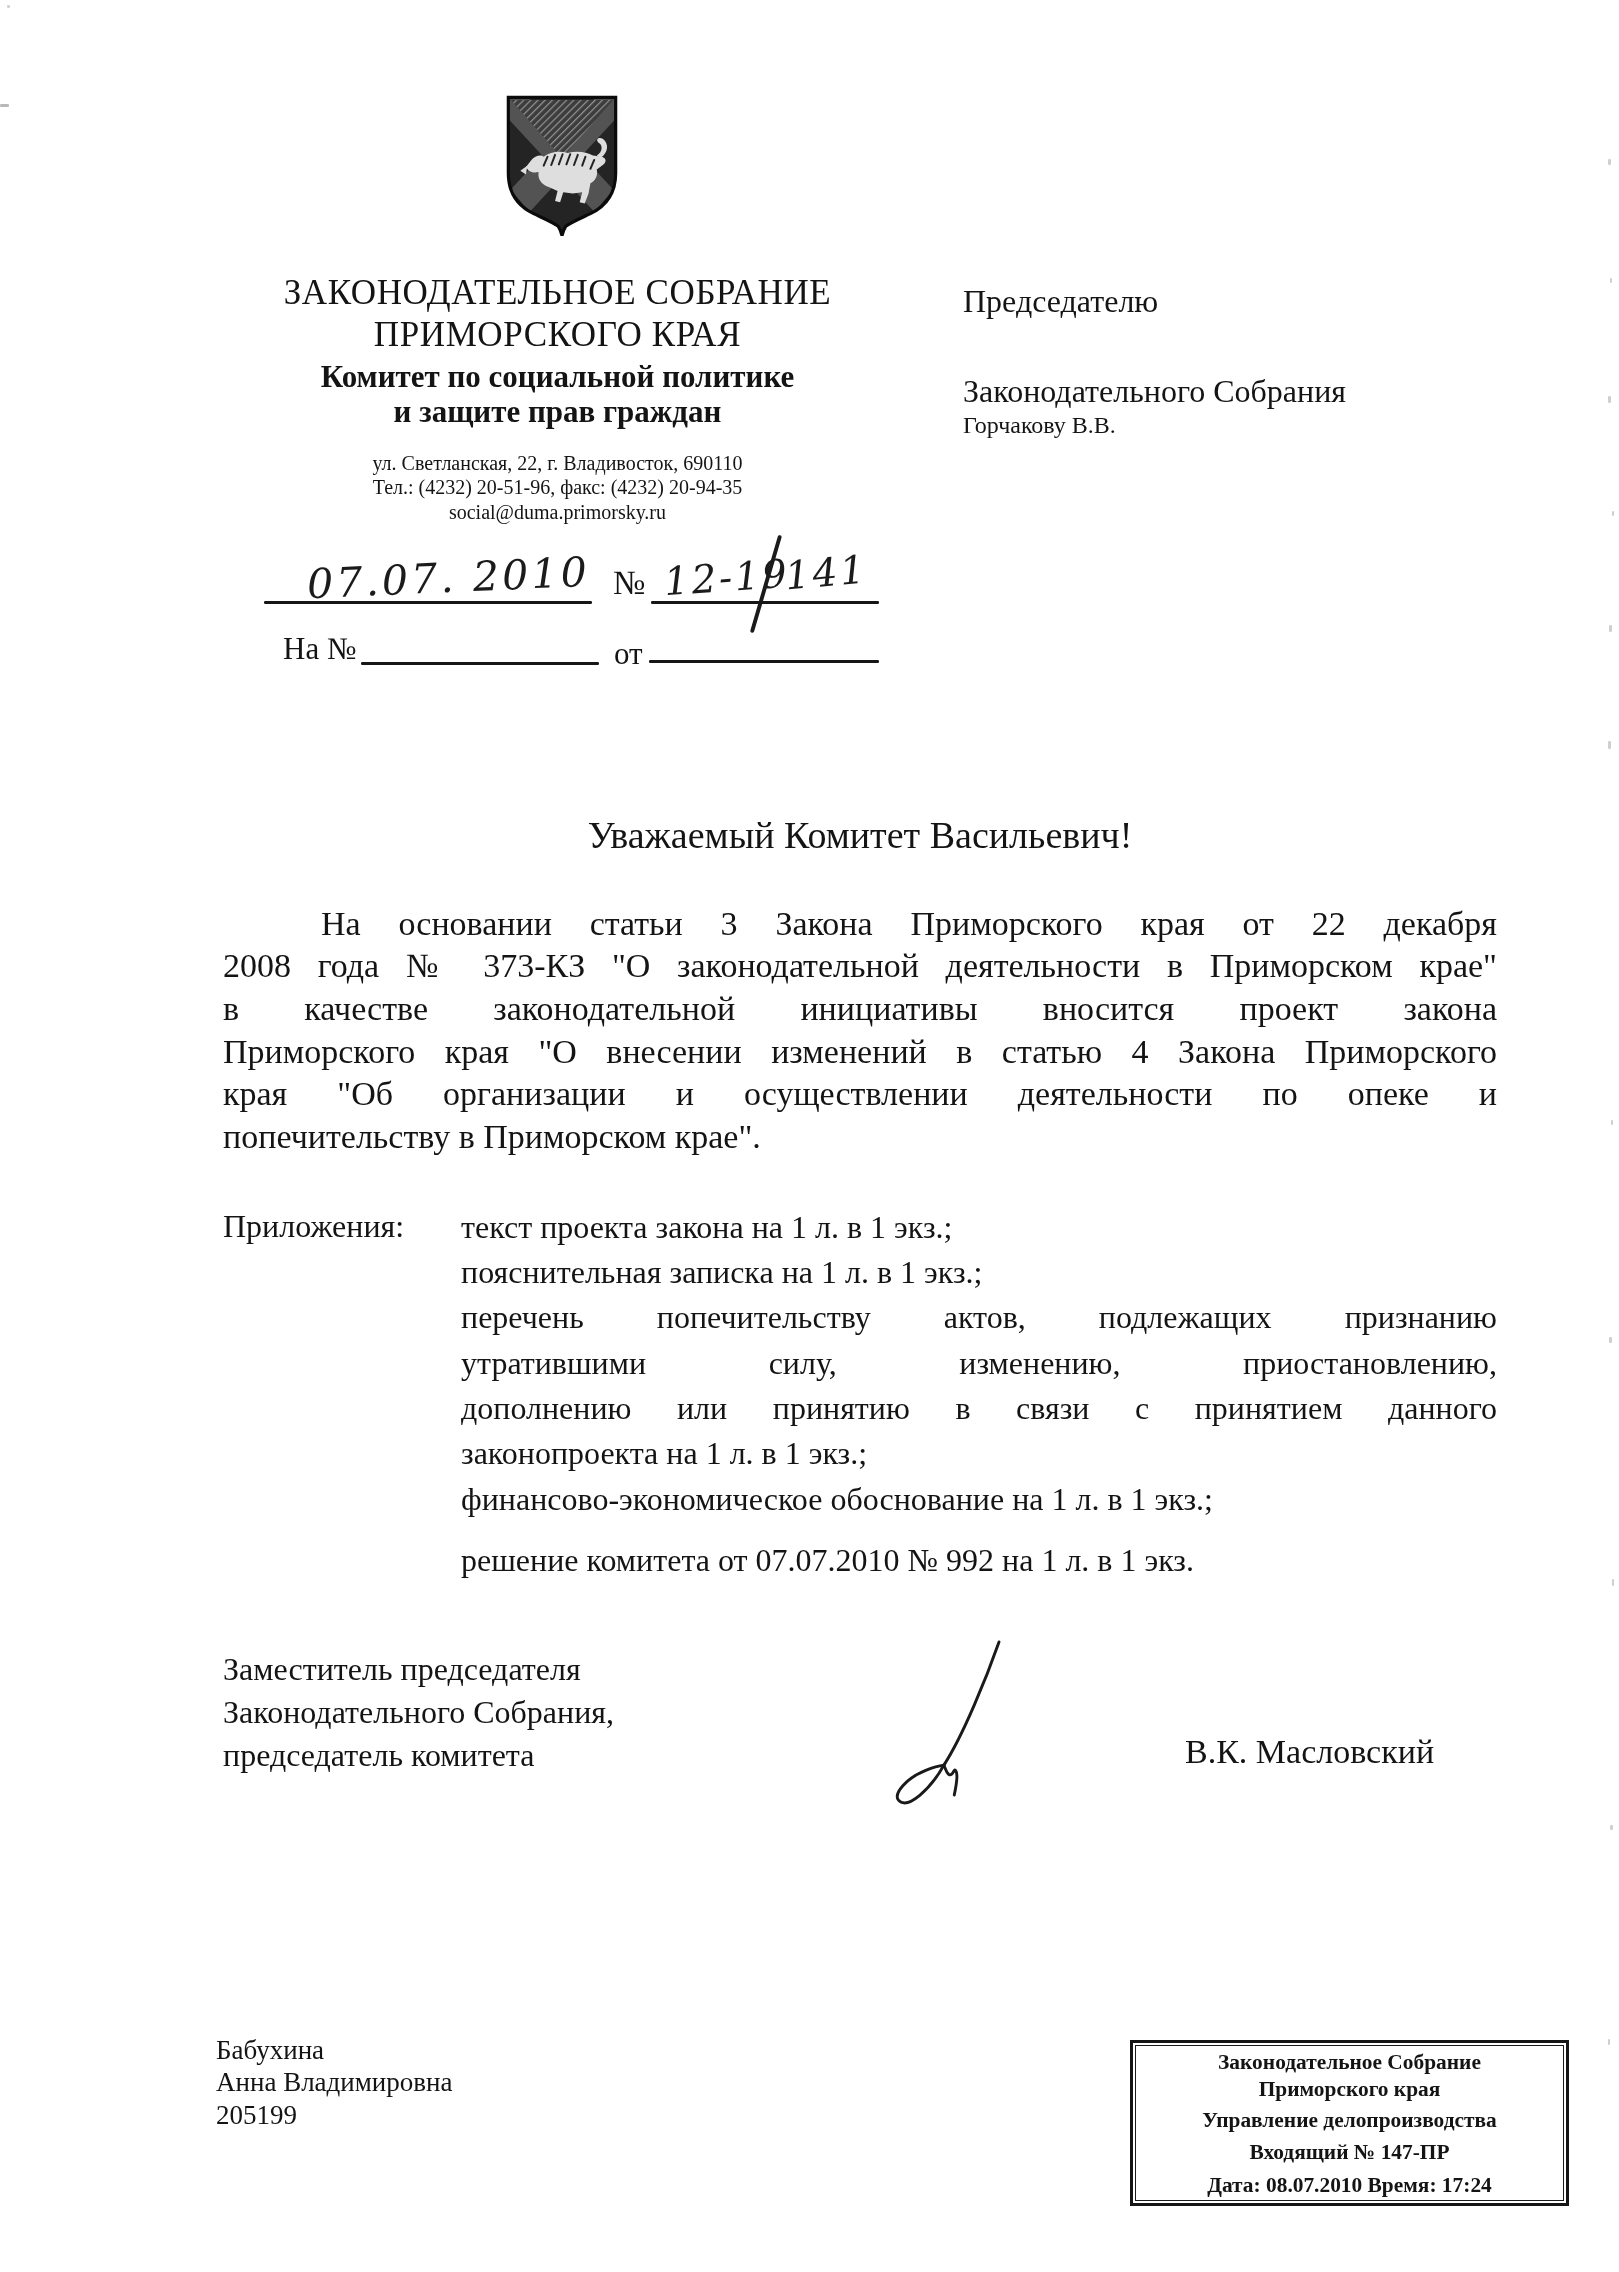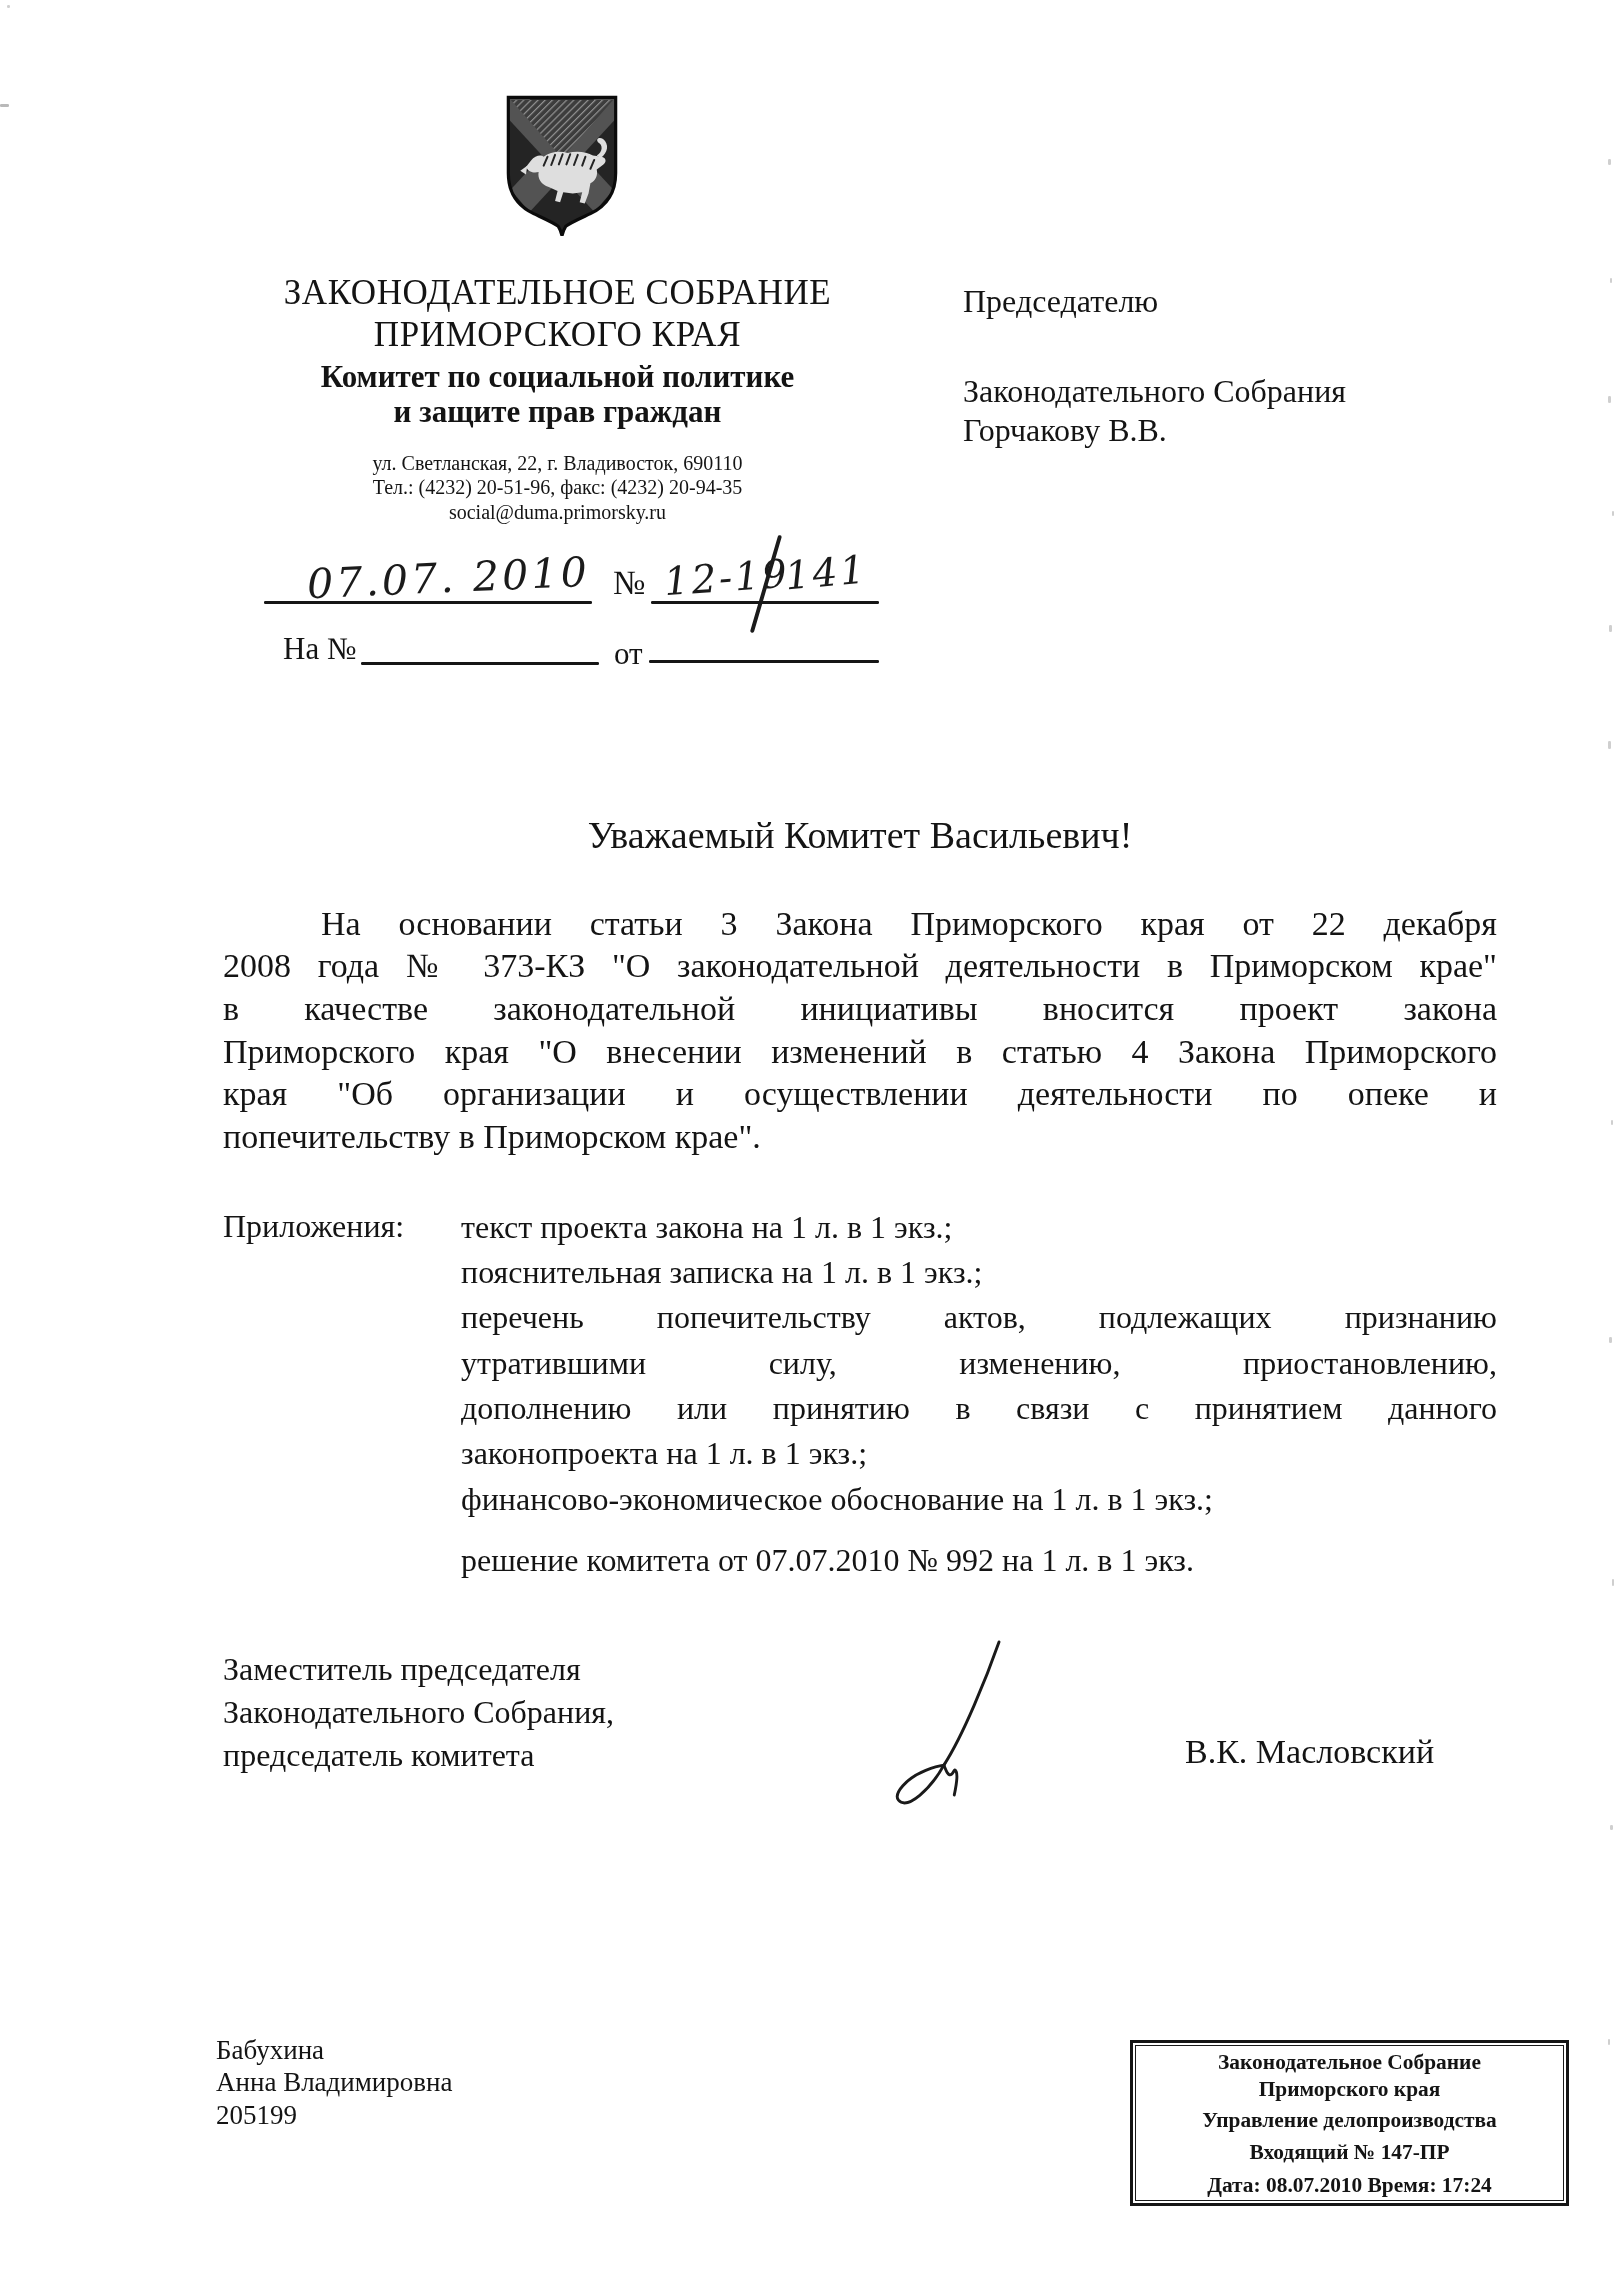--- a/index.html
+++ b/index.html
@@ -14,21 +14,21 @@
   .org1{left:234px; top:274px; width:647px; font-size:35px; line-height:1.1; letter-spacing:0.6px;}
   .org2{left:234px; top:316px; width:647px; font-size:35px; line-height:1.1; letter-spacing:0.6px;}
   .com1{left:234px; top:361px; width:647px; font-size:31px; font-weight:bold; line-height:1.05;}
   .com2{left:234px; top:396px; width:647px; font-size:31px; font-weight:bold; line-height:1.05;}
   .adr1{left:234px; top:452px; width:647px; font-size:20px; line-height:1.1;}
   .adr2{left:234px; top:476px; width:647px; font-size:20px; line-height:1.1;}
   .adr3{left:234px; top:501px; width:647px; font-size:20px; line-height:1.1;}
   
   .to1{left:963px; top:283px; width:583px; font-size:32px;}
   .to2{left:963px; top:328px; width:583px; font-size:32px;margin-top:45px;}
-  .to3{left:963px; top:412px; width:583px; font-size:32px;}
+  .to3{left:963px; top:412px; width:583px; font-size:24px;}
   
   .hand{font-family:"DejaVu Serif","Liberation Serif",serif; font-style:italic; color:#1b1b1b;}
   .hdate{left:307px; top:554px; font-size:41px; letter-spacing:3.2px; transform:rotate(-2.5deg);}
   .numsign{left:613px; top:564px; font-size:34px;}
   .hnum1{left:664px; top:555px; font-size:39px; letter-spacing:2.6px; transform:rotate(-4deg);}
   .hnum2{left:785px; top:550px; font-size:39px; letter-spacing:2.6px; transform:rotate(-5deg);}
   .slashsvg{left:738px; top:532px; width:52px; height:104px;}
   .rule{height:3.2px; background:#161616; border-radius:1.3px;}
   .ul1{left:264px; top:601px; width:328px;}
   .ul2{left:651px; top:601px; width:228px;}

